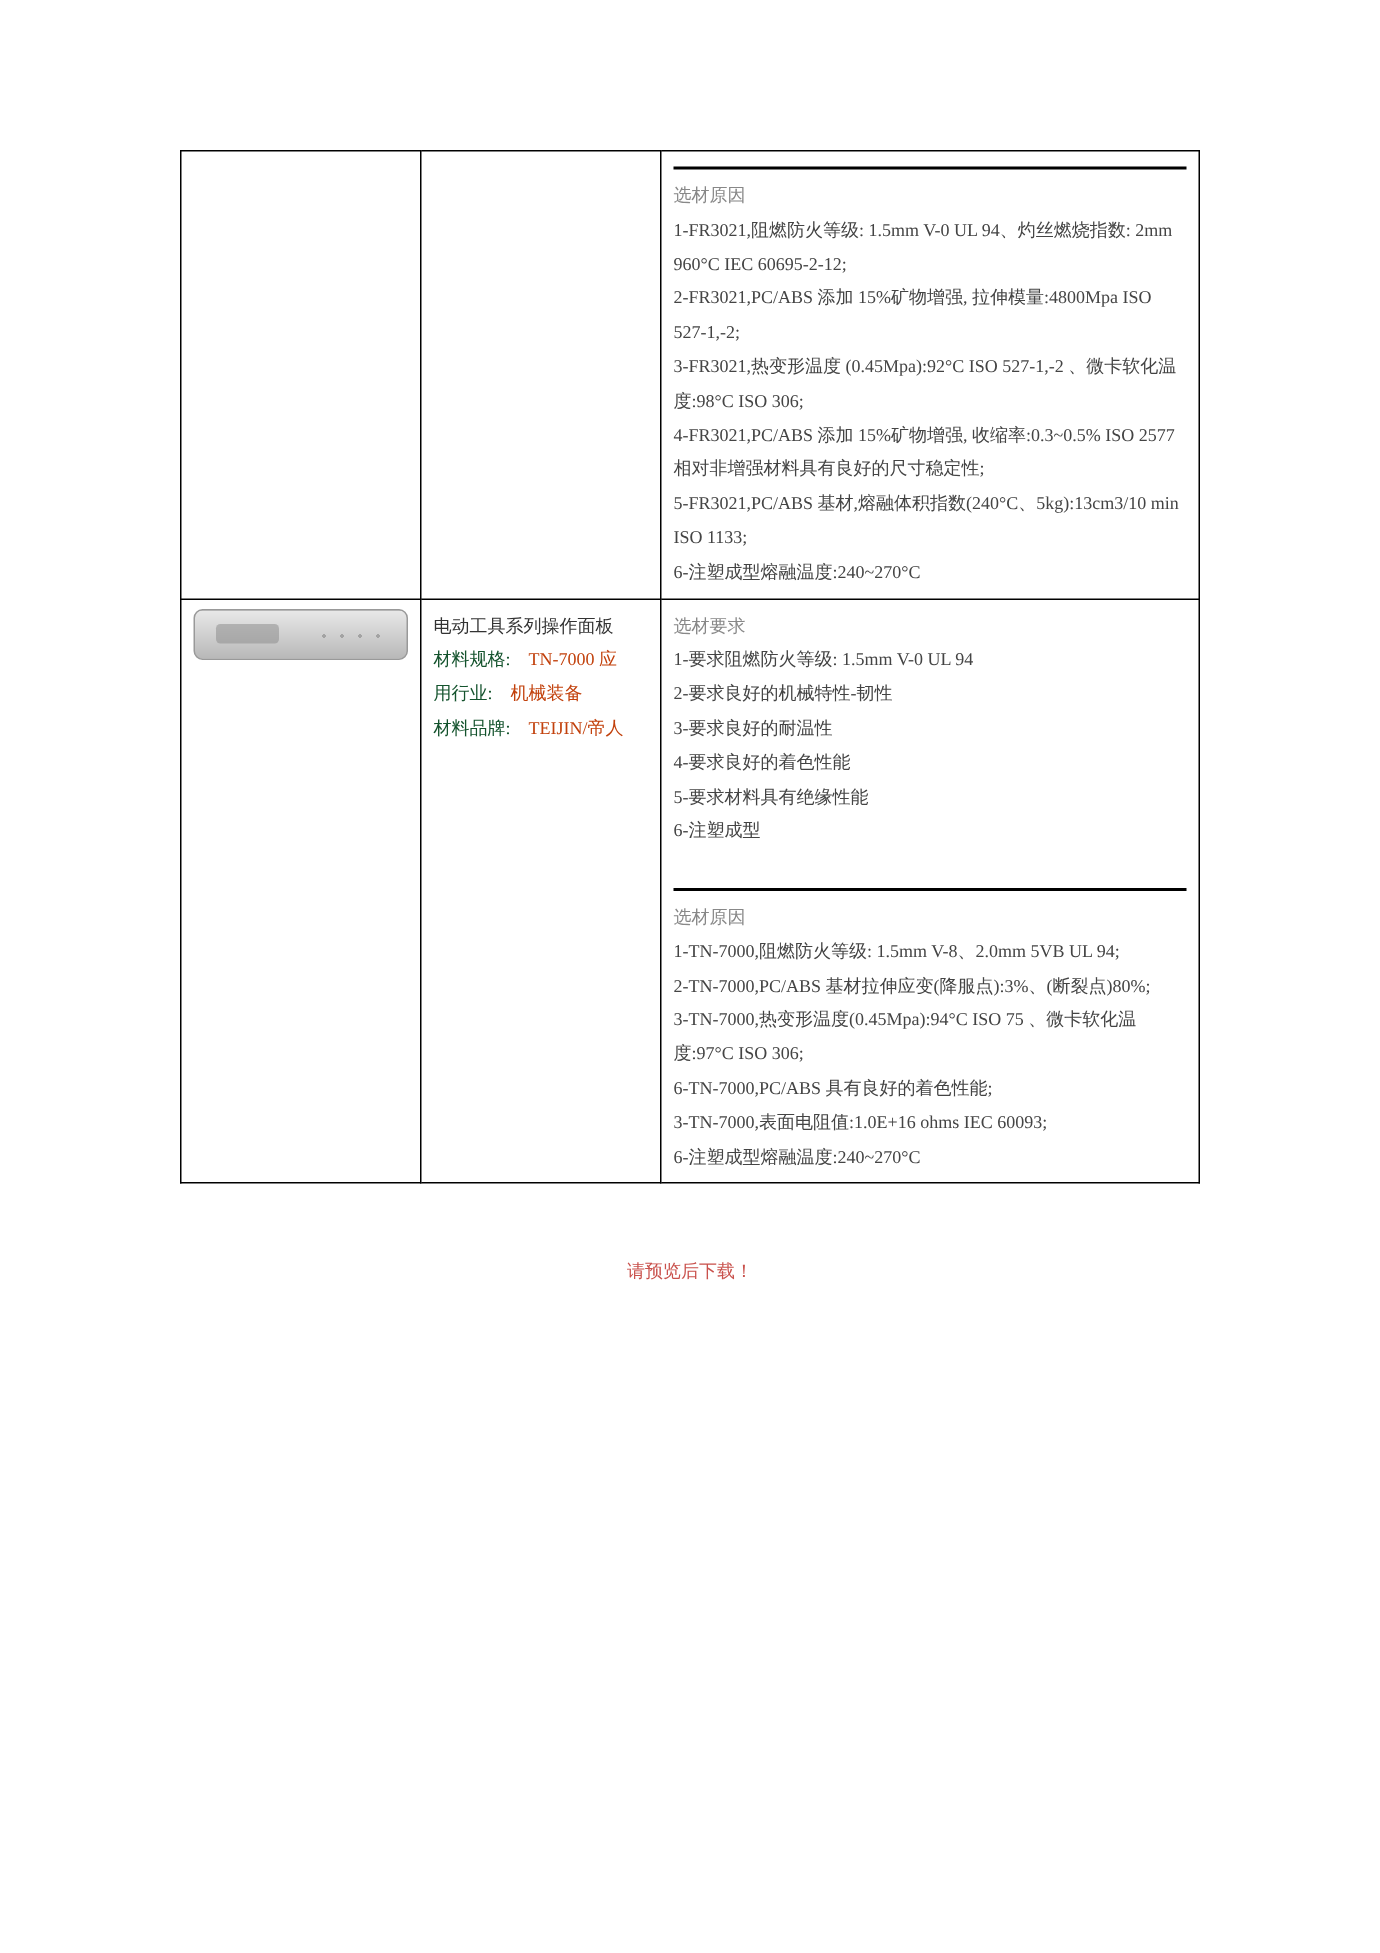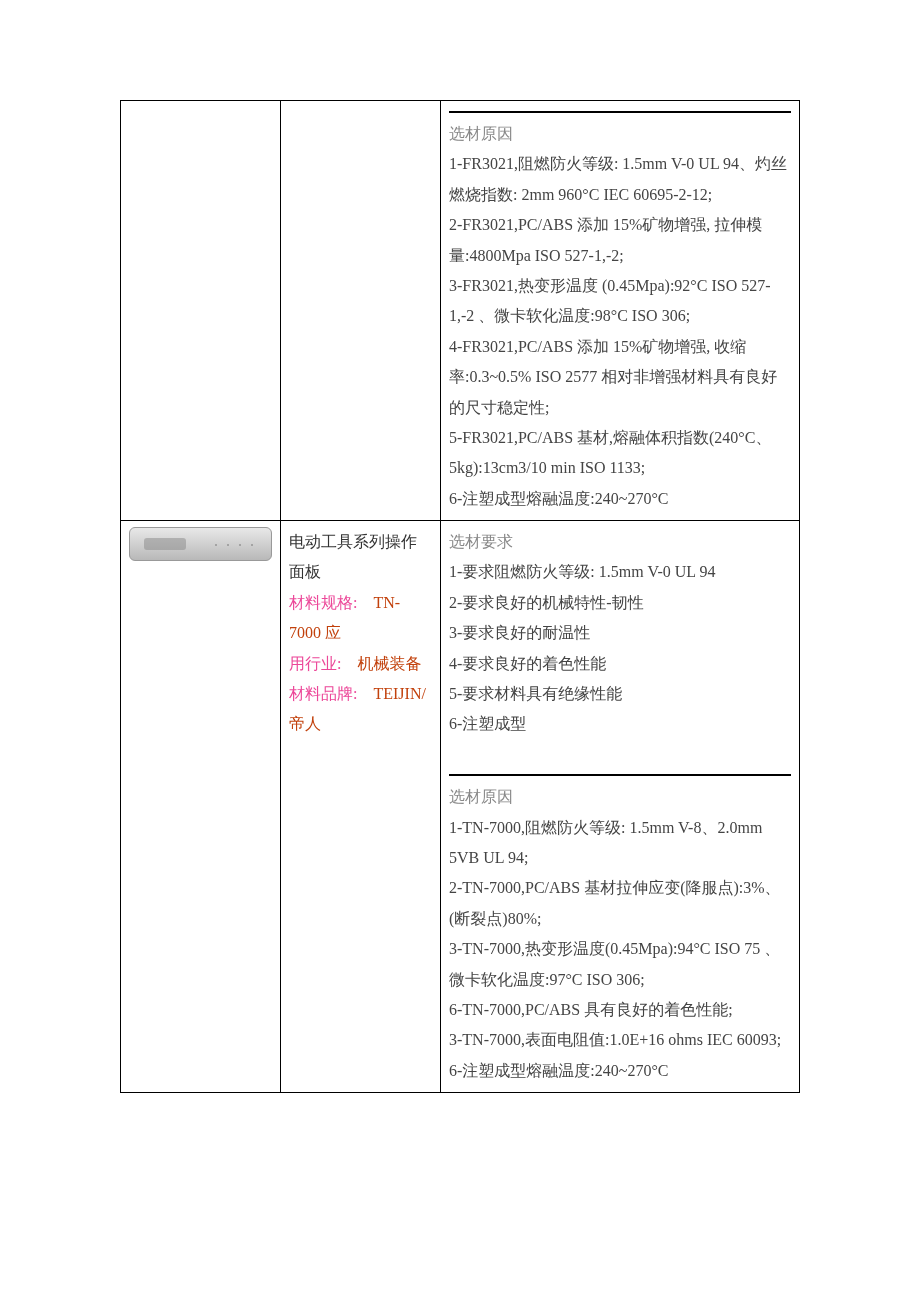--- a/index.html
+++ b/index.html
@@ -14,21 +14,21 @@
   }
   table {
     border-collapse: collapse;
     width: 100%;
     table-layout: fixed;
   }
   td {
     border: 1px solid #000;
     vertical-align: top;
     padding: 6px 8px;
-    font-size: 16px;
+    font-size: 12px;
     line-height: 1.9;
     color: #333;
   }
   .col-img {
     width: 160px;
   }
   .col-mid {
     width: 160px;
     color: #555;
     margin-left: 24px;
@@ -79,21 +79,21 @@
     opacity: 0.5;
   }
   .footer {
     text-align: center;
     margin-top: 50px;
     font-size: 12px;
     color: #c9514c;
     font-family: "SimSun", "宋体", serif;
   }
   .mid-label {
-    color: #ec4899;
+    color: #14532d;
   }
   .mid-value {
     color: #c2410c;
   }
 </style>
 </head>
 <body>
 
 <div class="page">
   <table>
@@ -148,13 +148,14 @@
         <div>2-TN-7000,PC/ABS 基材拉伸应变(降服点):3%、(断裂点)80%;</div>
         <div>3-TN-7000,热变形温度(0.45Mpa):94°C ISO 75 、微卡软化温度:97°C ISO 306;</div>
         <div>6-TN-7000,PC/ABS 具有良好的着色性能;</div>
         <div>3-TN-7000,表面电阻值:1.0E+16 ohms IEC 60093;</div>
         <div>6-注塑成型熔融温度:240~270°C</div>
       </td>
     </tr>
   </tbody>
     </table>
 
+  <div class="footer">请预览后下载！</div>
 </div>
 
 </body></html>

